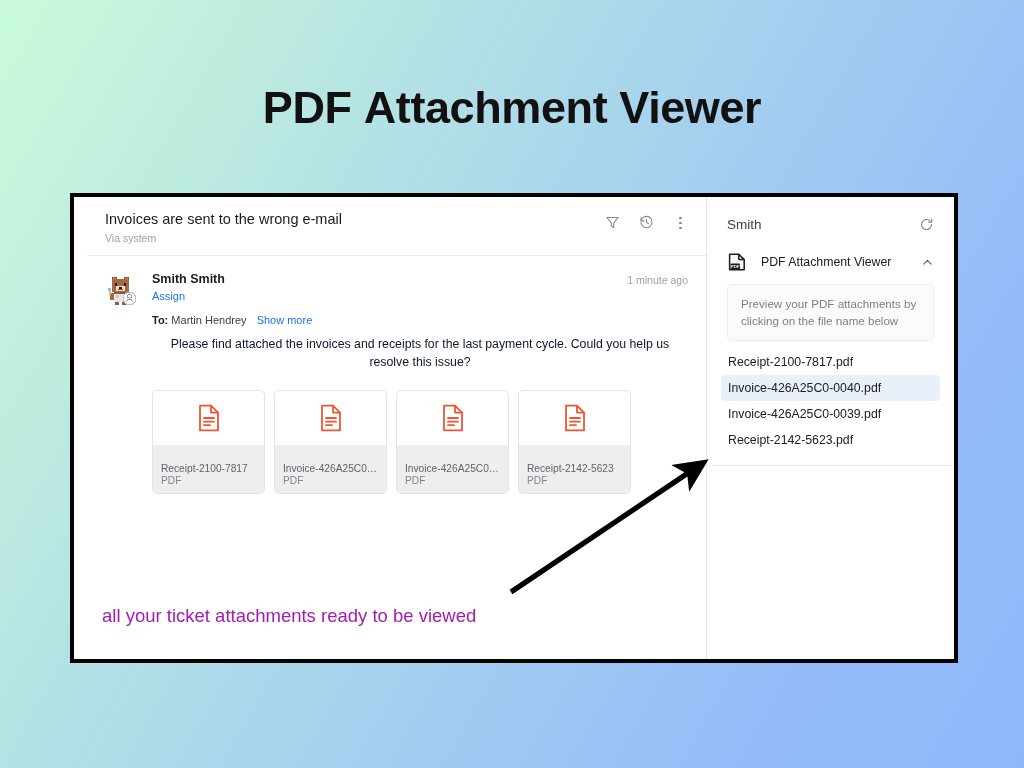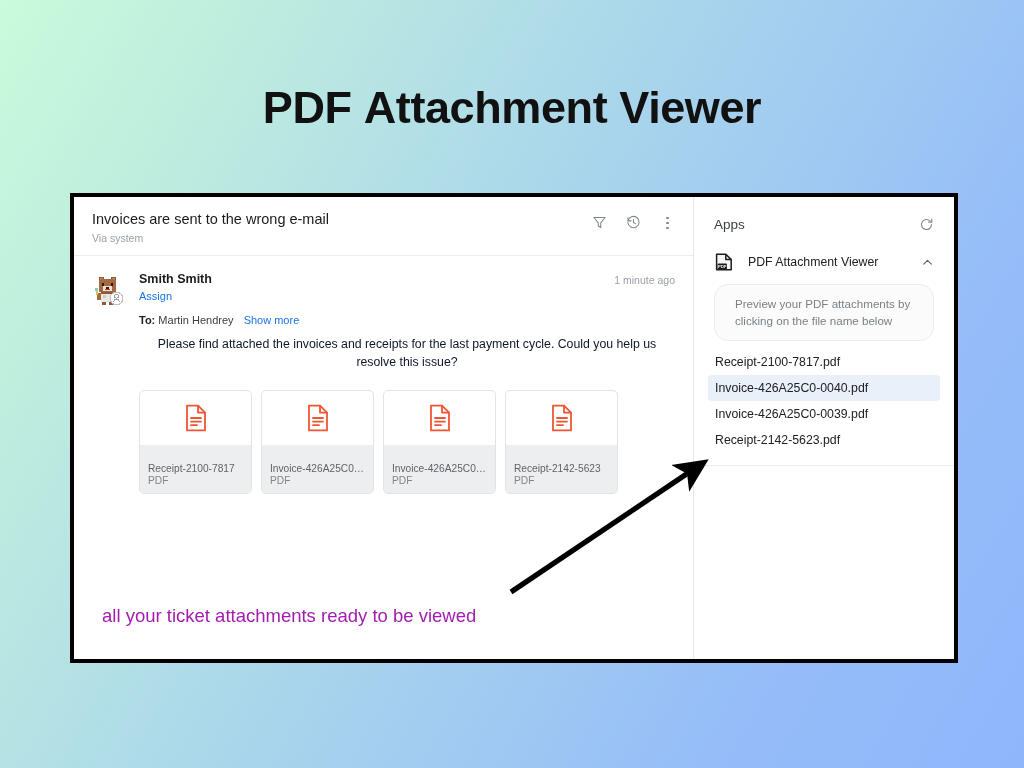--- a/index.html
+++ b/index.html
@@ -22,21 +22,21 @@
   
   .window{
     position:absolute; left:70px; top:193px;
     width:888px; height:470px;
     border:4px solid #000; background:#fff;
     display:flex; overflow:hidden;
   }
 
   
   .ticket{ width:620px; display:flex; flex-direction:column;
-           border-right:1px solid #e6e6e6; background:#fff; }
+           border-right:1px solid #e6e6e6; background:#fff;margin-left:13px; }
 
   .ticket-head{
     padding:13px 18px 11px 18px;
     border-bottom:1px solid #ececec;
     display:flex; align-items:flex-start;
   }
   .ticket-head-txt{ flex:1; min-width:0; }
   .ticket-title{ font-size:14.5px; color:#1b1b1b; line-height:1.25; }
   .ticket-sub{ font-size:10.5px; color:#9aa0a6; margin-top:4px; }
   .head-icons{ display:flex; align-items:center; gap:19px; padding-top:5px; }
@@ -85,22 +85,22 @@
   .apps-head{ display:flex; align-items:center; padding:20px 20px 0 20px; }
   .apps-title{ flex:1; font-size:13.5px; color:#3c4043; }
   .refresh{ width:15px; height:15px; color:#80868b; display:block; }
 
   .app-row{ display:flex; align-items:center; padding:20px 20px 0 20px; }
   .app-icon{ width:20px; height:20px; flex:0 0 20px; }
   .app-name{ flex:1; font-size:12.3px; color:#202124; padding-left:14px; }
   .chev{ width:13px; height:13px; color:#5f6368; display:block; }
 
   .hint{
-    margin:12px 20px 0 20px; border:1px solid #ececec; border-radius:14px;
-    background:#fbfbfc; padding:10px 20px;
+    margin:12px 20px 0 20px; border:1px solid #ececec; border-radius:5px;
+    background:#fbfbfc; padding:10px 13px;
     font-size:11.6px; color:#7b8085; line-height:1.5;
   }
 
   .file-list{ margin-top:8px; padding:0 14px; }
   .file-row{
     font-size:12.3px; color:#202124;
     padding:6px 7px; border-radius:4px; white-space:nowrap;
   }
   .file-row.sel{ background:#eaf0f9; }
 
@@ -262,21 +262,21 @@
         </div>
       </div>
     </div>
 
     <div class="caption">all your ticket attachments ready to be viewed</div>
   </div>
 
   <div class="apps">
 
     <div class="apps-head">
-      <div class="apps-title">Apps</div>
+      <div class="apps-title">Smith</div>
       <span>
         <svg class="refresh" viewBox="0 0 24 24" fill="none" stroke="currentColor" stroke-width="1.8" stroke-linecap="round" stroke-linejoin="round">
           <path d="M20 12a8 8 0 1 1-2.4-5.7"></path>
           <polyline points="20.4,3.2 20.4,8.2 15.4,8.2"></polyline>
         </svg>
       </span>
     </div>
 
     <div class="app-row">
       <span class="app-icon">

